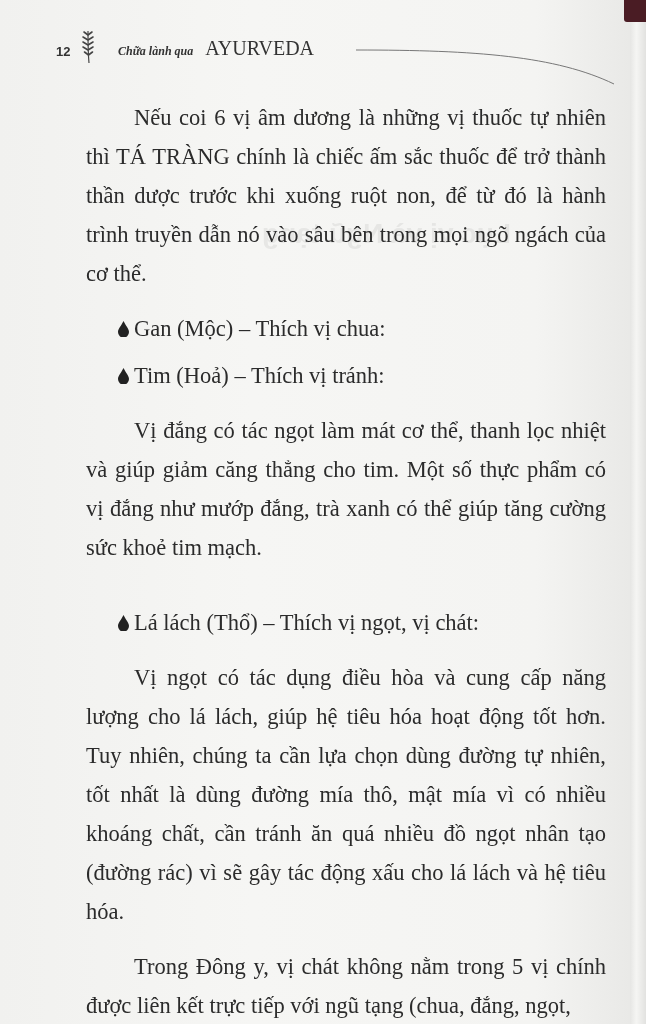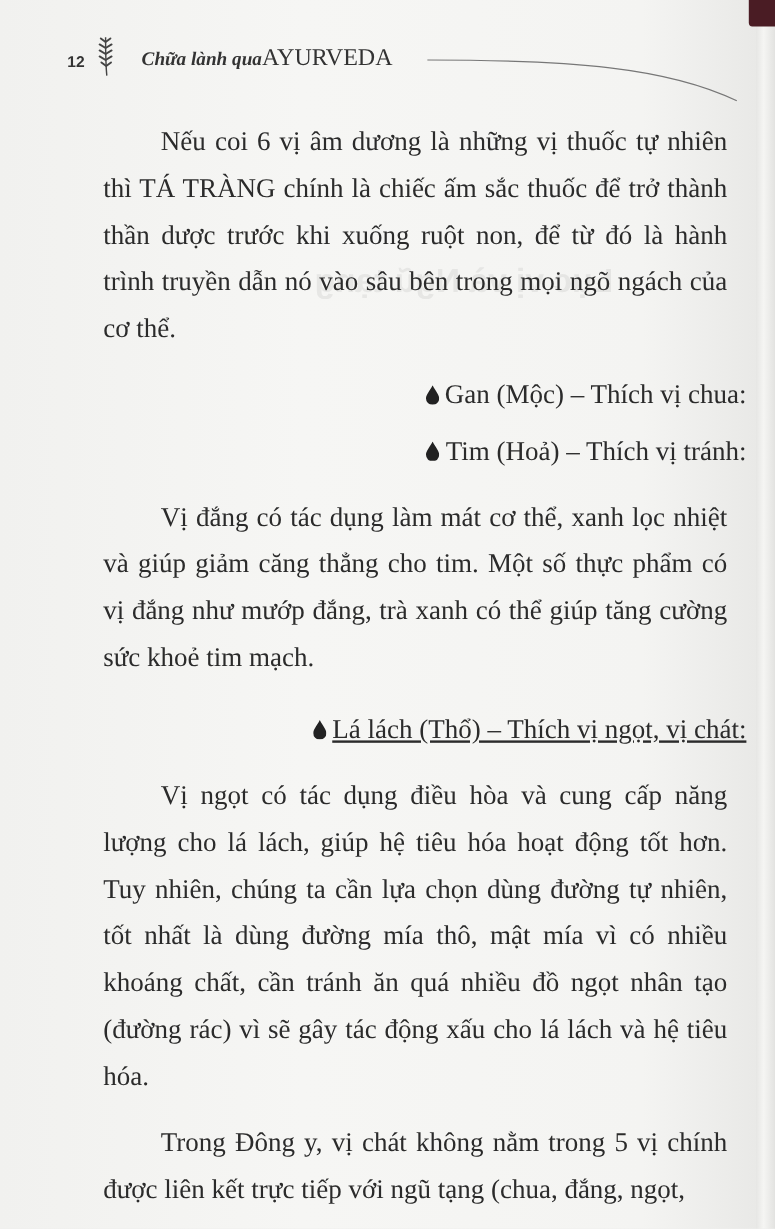--- a/index.html
+++ b/index.html
@@ -70,22 +70,22 @@
   .running-title {
     position: absolute;
     left: 62px; top: 17px;
     font-size: 20px;
     color: #333;
     white-space: nowrap;
   }
   .running-title .script {
     font-style: italic;
     font-weight: bold;
-    font-size: 16px;
-    margin-right: 0;
+    font-size: 12px;
+    margin-right: 12px;
   }
   .header-rule {
     position: absolute;
     left: 300px; top: 28px;
     width: 260px; height: 40px;
   }
   .body-text {
     position: absolute;
     left: 70px; top: 82px;
     width: 552px;
@@ -94,25 +94,23 @@
     color: #2b2b2b;
   }
   .para {
     margin: 16px;
     text-align: justify;
     text-indent: 48px;
   }
   .heading {
     margin: 8px 0 0 0;
     padding-left: 48px;
-    text-align: right;
   }
   .heading.spaced {
-    margin-top: 21px;
-    text-decoration: underline;
+    margin-top: 36px;
   }
   .drop {
     display: inline-block;
     width: 11px; height: 16px;
     margin-right: 5px;
     vertical-align: -1px;
   }
 </style>
 </head>
 <body>
@@ -136,21 +134,21 @@
   <div class="body-text">
     <p class="para">Nếu coi 6 vị  âm dương là những vị thuốc tự nhiên thì TÁ TRÀNG chính là chiếc ấm sắc thuốc để trở thành thần dược trước khi xuống ruột non, để từ đó là hành trình truyền dẫn nó vào sâu bên trong mọi ngõ ngách của cơ thể.</p>
 
     <p class="heading"><svg class="drop" viewBox="0 0 11 16">
           <path d="M5.5 0 C 3 5, 0 8, 0 11 A 5.5 5.5 0 0 0 11 11 C 11 8, 8 5, 5.5 0 Z" fill="#222"></path>
         </svg><span>Gan (Mộc) – Thích vị chua:</span></p>
 
     <p class="heading"><svg class="drop" viewBox="0 0 11 16">
           <path d="M5.5 0 C 3 5, 0 8, 0 11 A 5.5 5.5 0 0 0 11 11 C 11 8, 8 5, 5.5 0 Z" fill="#222"></path>
         </svg><span>Tim (Hoả) – Thích vị tránh:</span></p>
-    <p class="para">Vị đắng có tác dụng làm mát cơ thể, xanh lọc nhiệt và giúp giảm căng thẳng cho tim. Một số thực phẩm có vị đắng như mướp đắng, trà xanh có thể giúp tăng cường sức khoẻ tim mạch.</p>
+    <p class="para">Vị đắng có tác ngọt làm mát cơ thể, thanh lọc nhiệt và giúp giảm căng thẳng cho tim. Một số thực phẩm có vị đắng như mướp đắng, trà xanh có thể giúp tăng cường sức khoẻ tim mạch.</p>
 
     <p class="heading spaced"><svg class="drop" viewBox="0 0 11 16">
           <path d="M5.5 0 C 3 5, 0 8, 0 11 A 5.5 5.5 0 0 0 11 11 C 11 8, 8 5, 5.5 0 Z" fill="#222"></path>
         </svg><span>Lá lách (Thổ) – Thích vị ngọt, vị chát:</span></p>
     <p class="para">Vị ngọt có tác dụng điều hòa và cung cấp năng lượng cho lá lách, giúp hệ tiêu hóa hoạt động tốt hơn. Tuy nhiên, chúng ta cần lựa chọn dùng đường tự nhiên, tốt nhất là dùng đường mía thô, mật mía vì có nhiều khoáng chất, cần tránh ăn quá nhiều đồ ngọt nhân tạo (đường rác) vì sẽ gây tác động xấu cho lá lách và hệ tiêu hóa.</p>
 
     <p class="para" style="margin-top:4px;">Trong Đông y, vị chát không nằm trong 5 vị chính được liên kết trực tiếp với ngũ tạng (chua, đắng, ngọt,</p>
   </div>
 </div>
 

